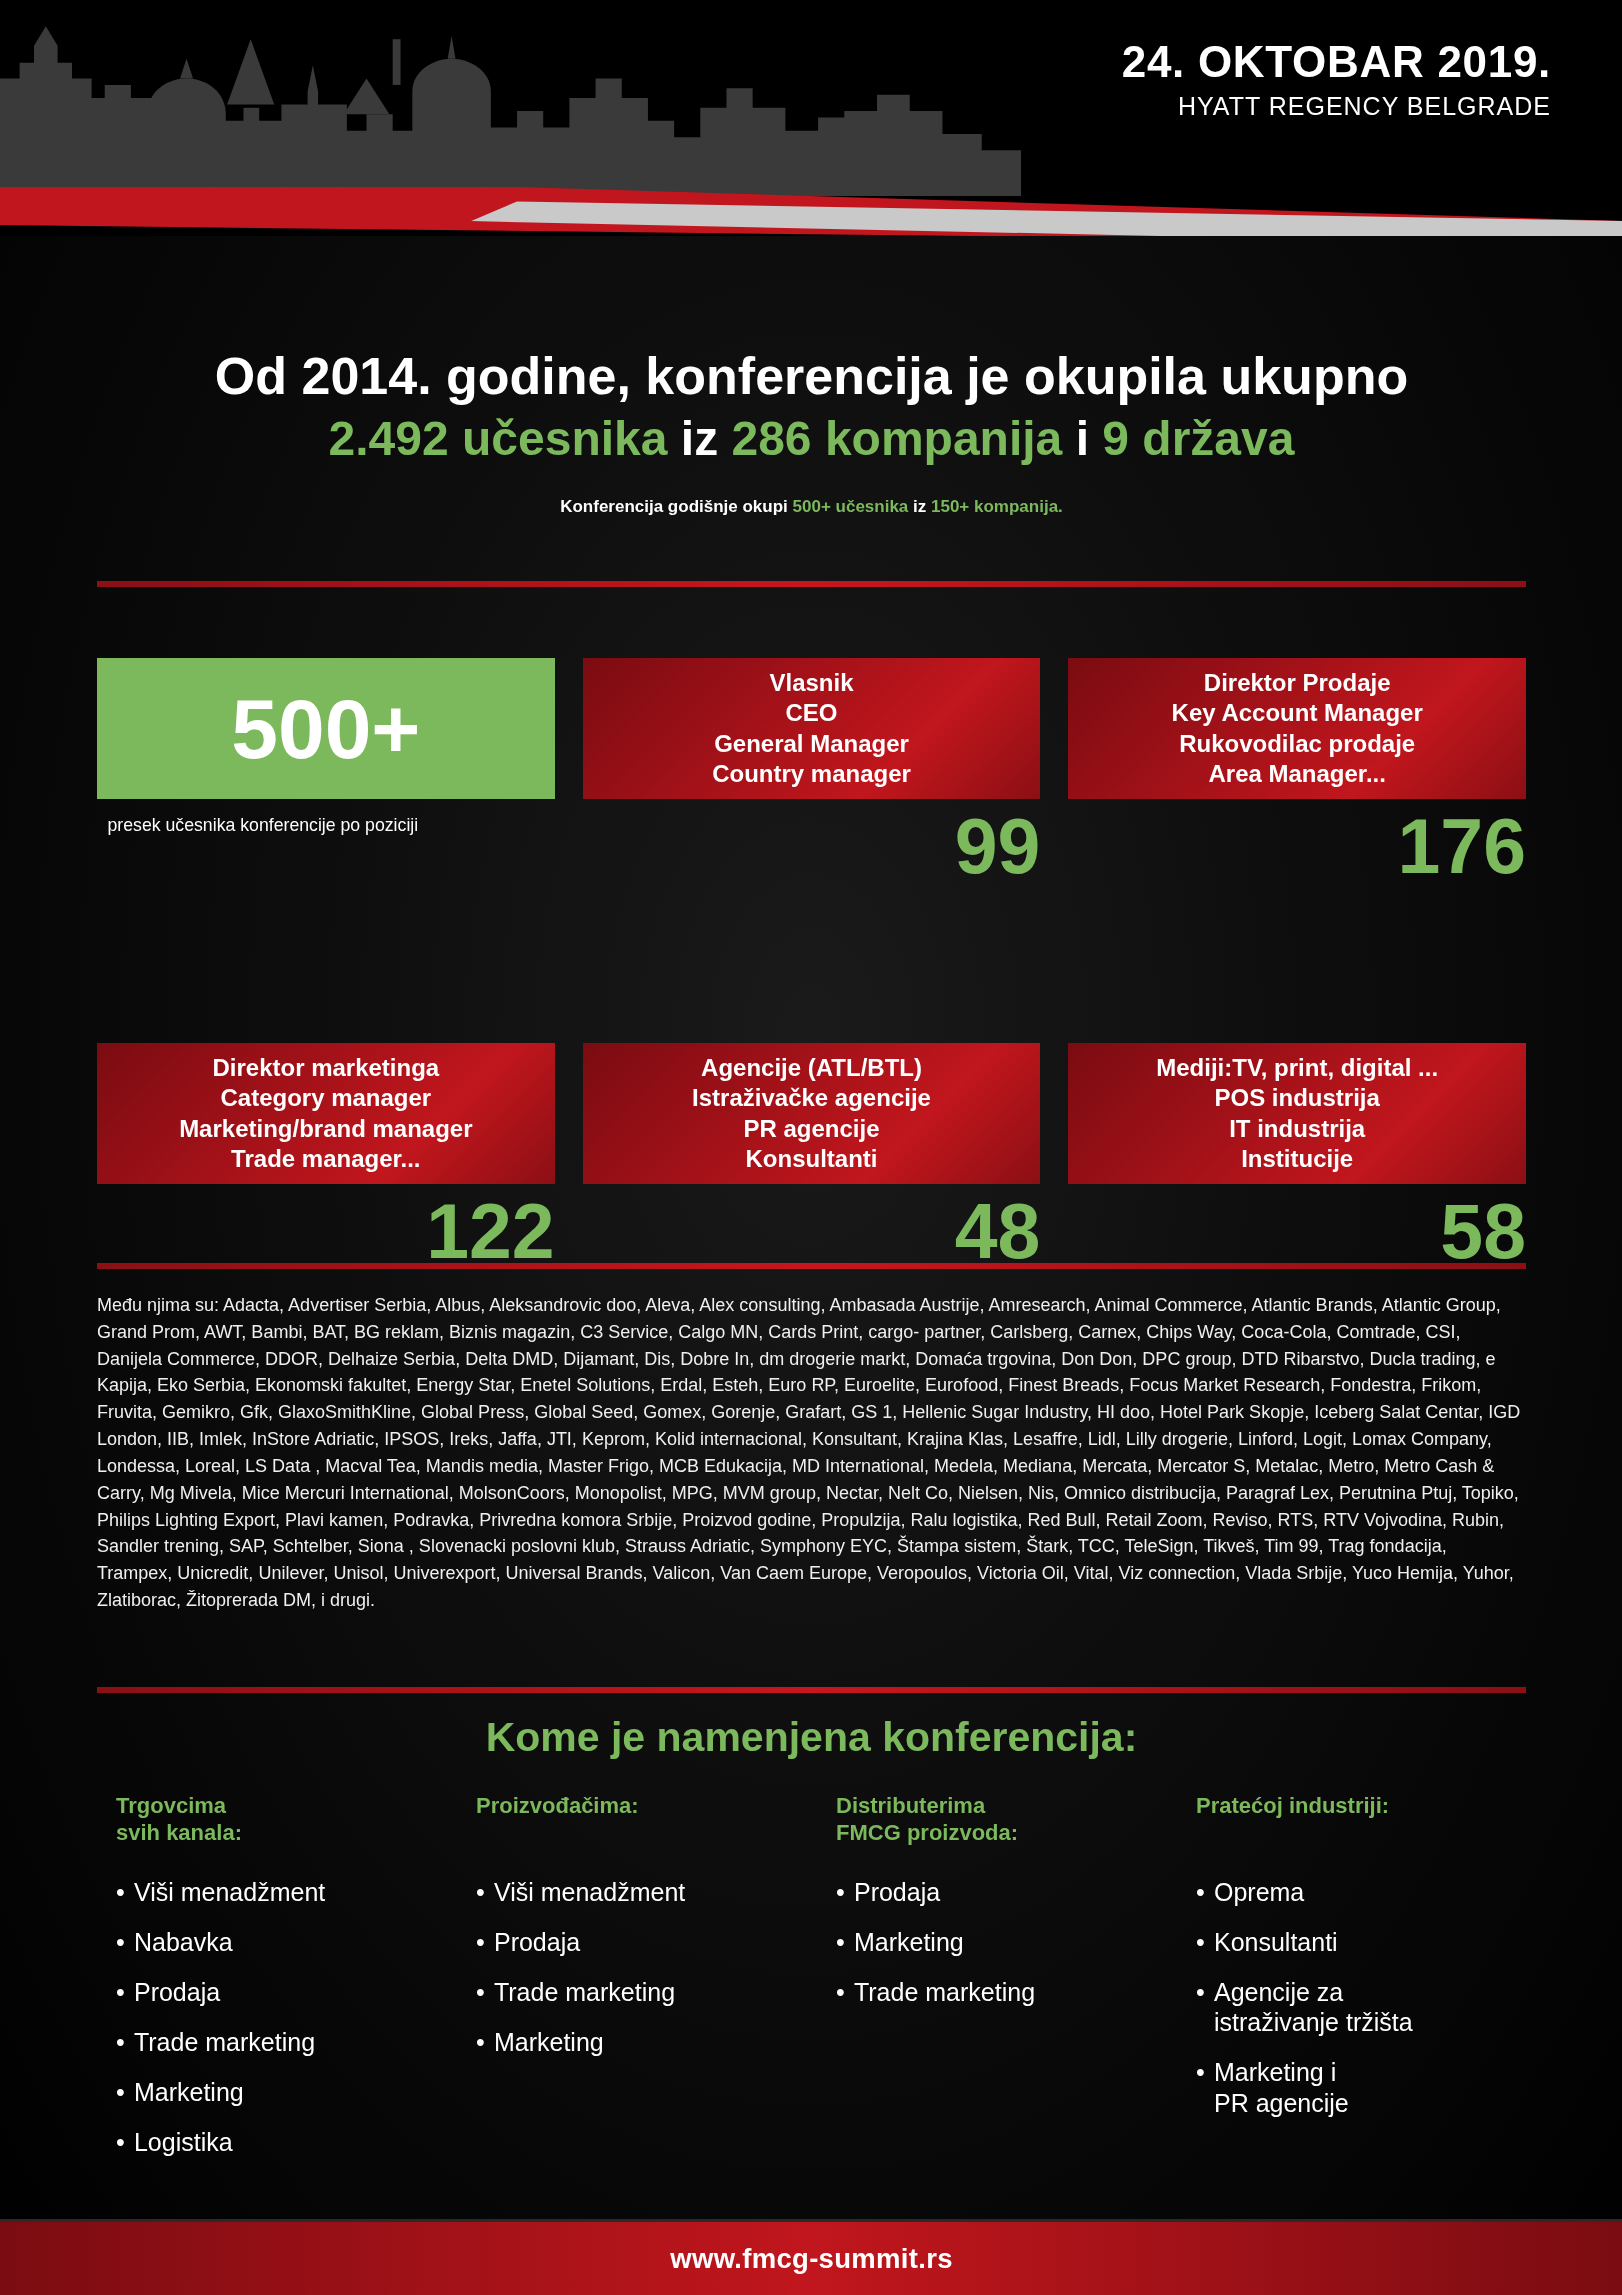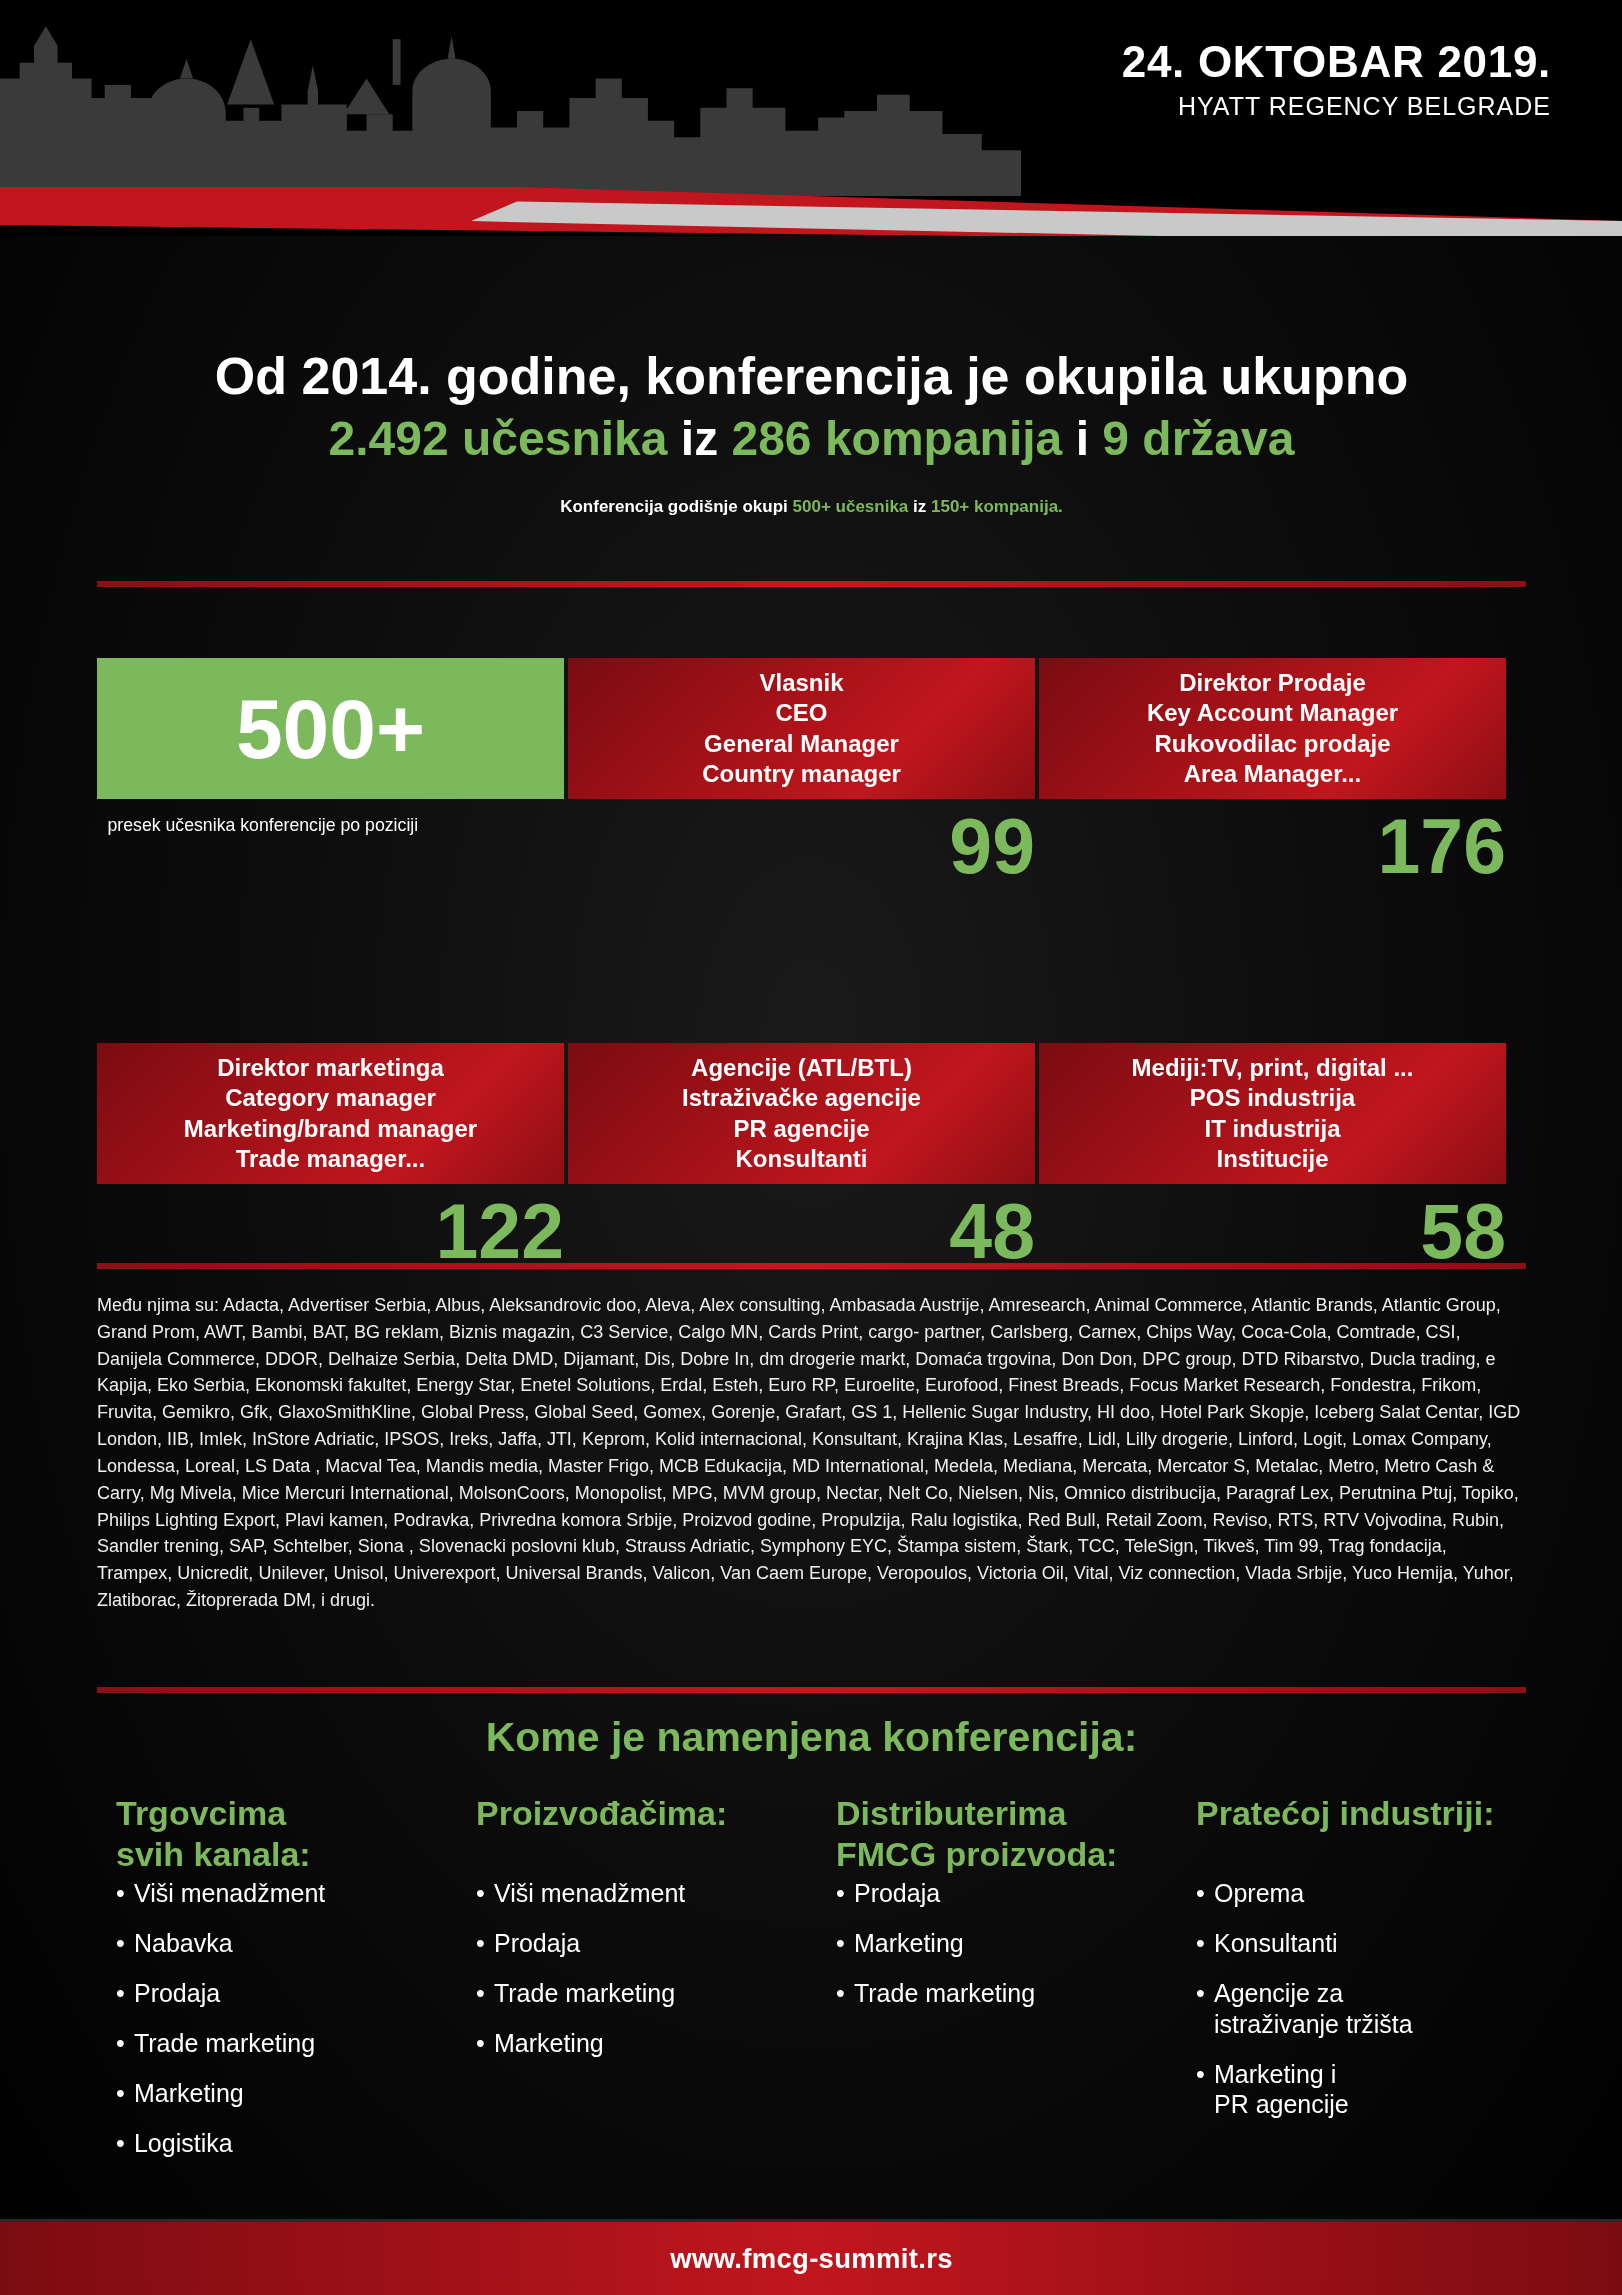--- a/index.html
+++ b/index.html
@@ -101,21 +101,21 @@
 
   
   .grid {
     position: absolute;
     left: 97px;
     top: 658px;
     width: 1429px;
   }
   .row {
     display: flex;
-    gap: 4px;
+    gap: 28px;
   }
   .cell { width: 467px; position: relative; }
   .box {
     height: 141px;
     background: linear-gradient(135deg, #7a0c11 0%, #a81219 45%, #c1161d 70%, #8b0f14 100%);
     display: flex;
     align-items: center;
     justify-content: center;
     text-align: center;
     padding: 5.2px 9.2px;
@@ -180,25 +180,25 @@
   }
   .aud-cols {
     position: absolute;
     left: 116px;
     top: 1793px;
     width: 1440px;
     display: flex;
   }
   .aud-col { width: 360px; padding-right: 17px; }
   .aud-head {
-    font-size: 34px;
+    font-size: 22px;
     font-weight: bold;
     color: #7cb85c;
     line-height: 1.22;
-    margin-bottom: 2px;
+    margin-bottom: 30px;
   }
   .aud-item {
     font-size: 25px;
     color: #ffffff;
     line-height: 1.22;
     margin-bottom: 19.6px;
     display: flex;
   }
   .bullet { margin-right: 9.2px; }
 

